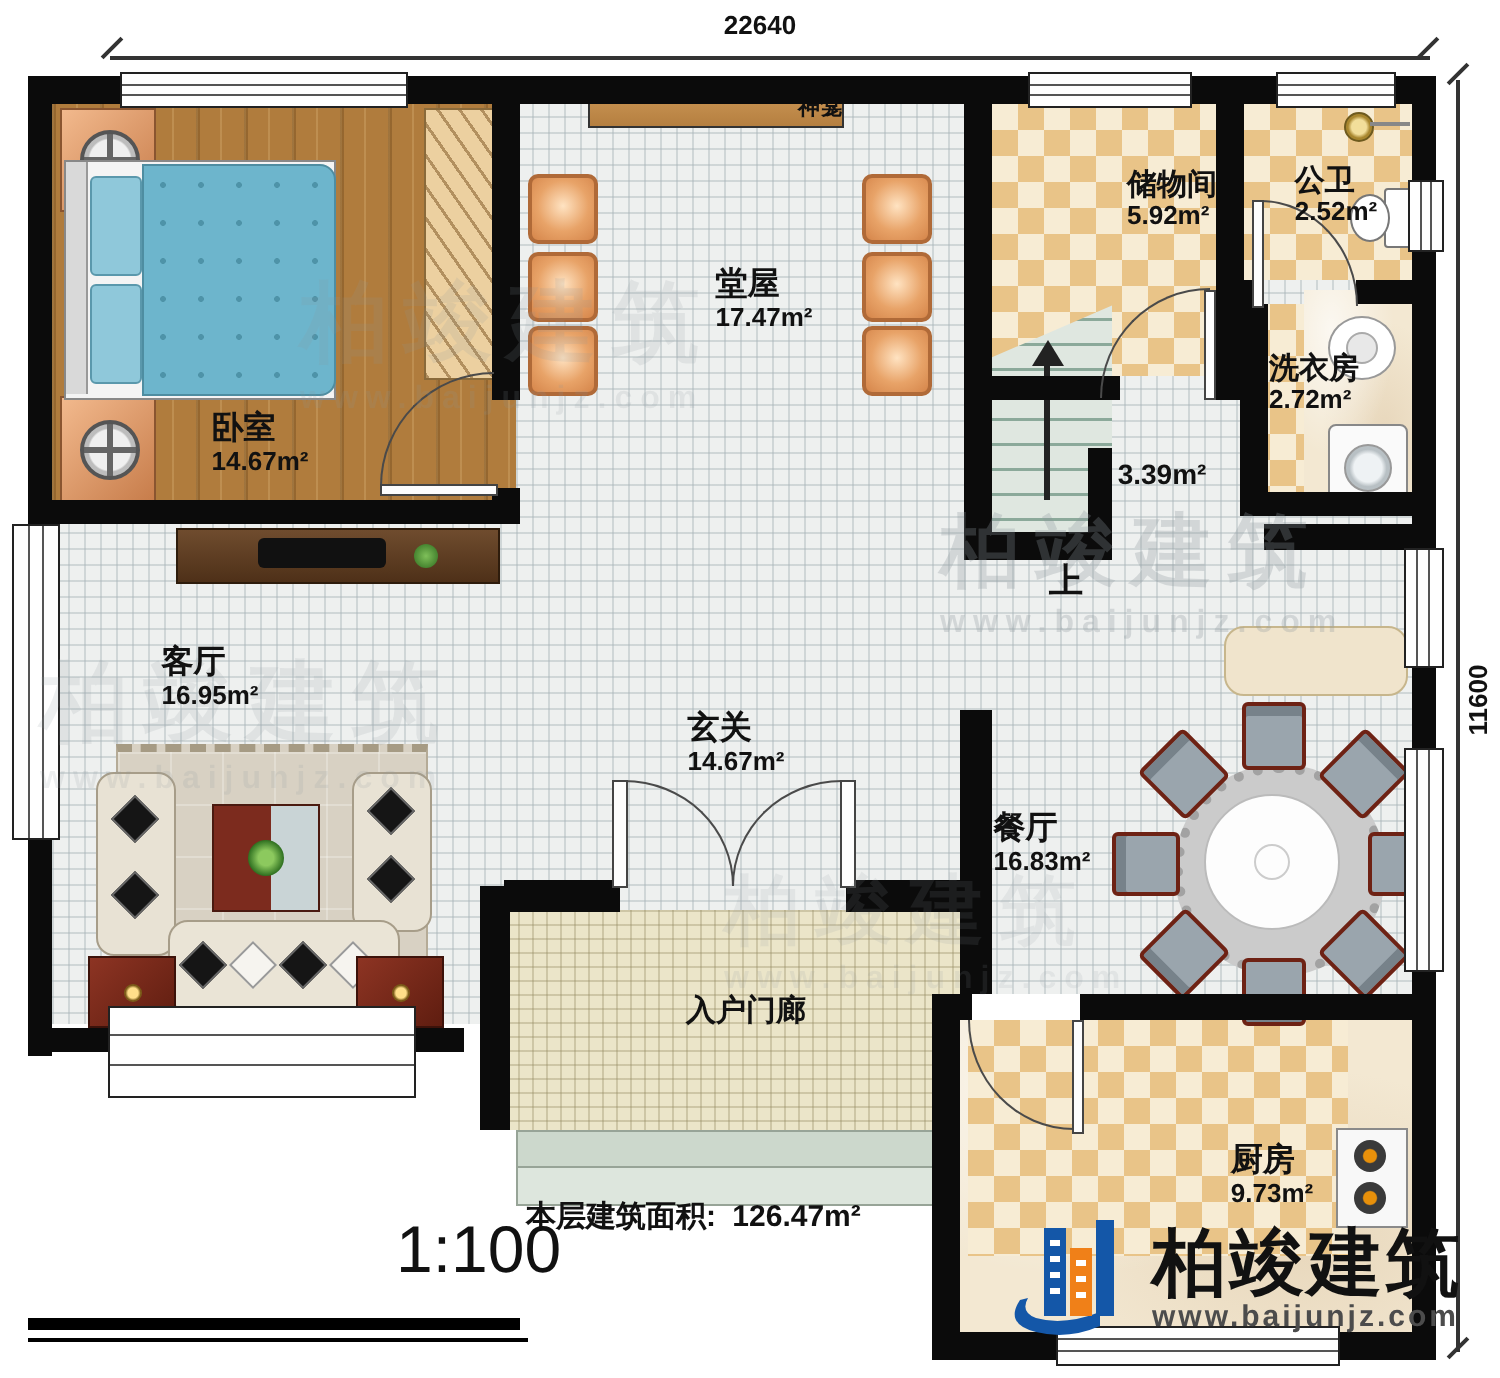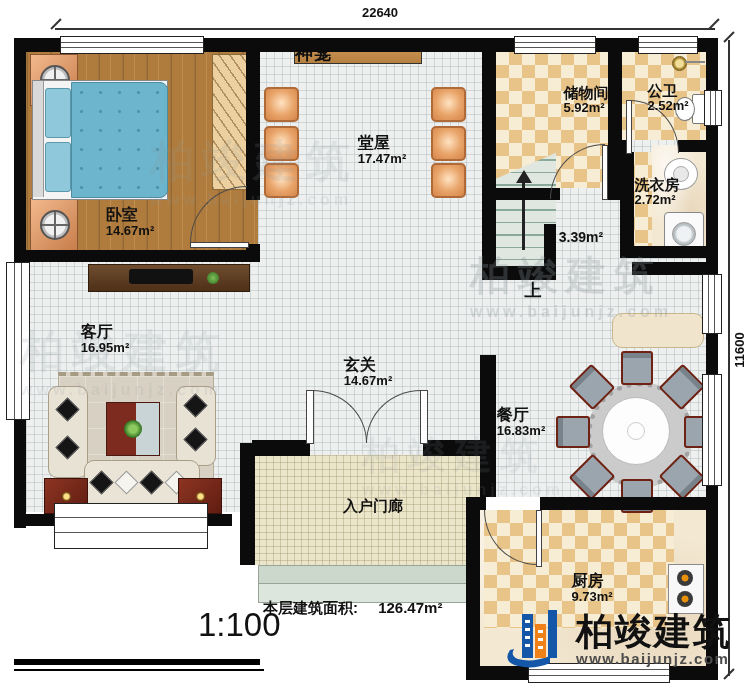--- a/index.html
+++ b/index.html
@@ -32,21 +32,21 @@
   .winh::before{top:30%;} .winh::after{top:63%;}
   .winv::before,.winv::after{content:"";position:absolute;top:0;bottom:0;border-left:1px solid #555;}
   .winv::before{left:30%;} .winv::after{left:63%;}
   .arc{border:1.6px solid #4a4a4a;background:transparent;}
   .arc-tl{border-right:none;border-bottom:none;border-top-left-radius:100% 100%;}
   .arc-tr{border-left:none;border-bottom:none;border-top-right-radius:100% 100%;}
   .arc-bl{border-right:none;border-top:none;border-bottom-left-radius:100% 100%;}
   .leaf{background:#fdfdfd;border:1px solid #444;}
   
   .shrine{background:linear-gradient(#cf9a58,#b57f40);border:1.5px solid #333;
-          display:flex;align-items:center;justify-content:flex-start;font-size:18px;font-weight:bold;}
+          display:flex;align-items:center;justify-content:flex-end;font-size:11px;font-weight:bold;}
   .hchair{width:31px;height:31px;border-radius:5px;border:2px solid #b06a38;
           background:radial-gradient(circle at 50% 45%,#ffe3c2 0%,#e8a368 55%,#d5854a 100%);}
   .lampstand{background:linear-gradient(135deg,#f2b98d,#c77c4a);border:1.5px solid #8a5530;}
   .lamp{position:absolute;border-radius:50%;border:2px solid #555;
         background-image:linear-gradient(to right,transparent 45%,#666 45% 55%,transparent 55%),
                          linear-gradient(to bottom,transparent 45%,#666 45% 55%,transparent 55%),
                          radial-gradient(#f0f0f0 55%,#bdbdbd 60%);}
   .dchair{width:28px;height:30px;background:#9aa5ad;border:2.5px solid #6e2214;border-radius:3px;
           box-shadow:inset 0 5px 0 #77828a;}
   .cush{width:15px;height:15px;background:#151515;border:1px solid #666;transform:rotate(45deg);}
@@ -268,21 +268,21 @@
     <div class="rarea">16.95m²</div>
     </div>
   <div class="rlabel" style="left:368px;top:356px">
     <div class="rname">玄关</div>
     <div class="rarea">14.67m²</div>
     </div>
   <div class="rlabel" style="left:521px;top:406px">
     <div class="rname">餐厅</div>
     <div class="rarea">16.83m²</div>
     </div>
-  <div class="rlabel" style="left:592px;top:572px">
+  <div class="rlabel" style="left:636px;top:572px">
     <div class="rname">厨房</div>
     <div class="rarea">9.73m²</div>
     </div>
   <div class="rlabel" style="left:373px;top:497px">
     <div class="rname" style="font-size:15px">入户门廊</div>
     </div>
 
   <div class="abs dimline" style="left:55px;top:28px;width:660px;height:2px"></div>
   <div class="abs tick" style="left:49px;top:23px;width:14px;height:2px;transform:rotate(-45deg)"></div>
   <div class="abs tick" style="left:707px;top:23px;width:14px;height:2px;transform:rotate(-45deg)"></div>
@@ -290,21 +290,21 @@
   <div class="abs dimline" style="left:728px;top:40px;width:2px;height:636px"></div>
   <div class="abs tick" style="left:722px;top:36px;width:14px;height:2px;transform:rotate(-45deg)"></div>
   <div class="abs tick" style="left:722px;top:673px;width:14px;height:2px;transform:rotate(-45deg)"></div>
   <div class="abs dimtext" style="left:739px;top:350px;transform:translate(-50%,-50%) rotate(-90deg)">11600</div>
 
   <div class="abs title-scale" style="left:198px;top:606px">1:100</div>
   <div class="abs" style="left:14px;top:659px;width:246px;height:6px;background:#000"></div>
   <div class="abs" style="left:14px;top:669px;width:250px;height:2px;background:#000"></div>
   <div class="stat-line" style="top:599px">
     <span>本层建筑面积:</span>
-    <span style="margin-left:16px">126.47m²</span></div>
+    <span style="margin-left:4px">126.47m²</span></div>
 
   <div class="abs" style="left:500px;top:606px;display:flex;align-items:center;z-index:60">
     <svg width="68" height="68" viewBox="0 0 68 68">
       <path d="M10 44 Q2 56 18 60 Q34 64 50 57 L50 50 Q32 57 18 53 Q10 50 14 43 Z" fill="#1457a8"></path>
       <rect x="22" y="8" width="11" height="44" fill="#1457a8"></rect>
       <rect x="35" y="18" width="11" height="34" fill="#f08018"></rect>
       <rect x="48" y="4" width="9" height="48" fill="#1457a8"></rect>
       <rect x="25" y="14" width="5" height="3" fill="#fff"></rect>
         <rect x="25" y="22" width="5" height="3" fill="#fff"></rect>
       <rect x="25" y="30" width="5" height="3" fill="#fff"></rect>

